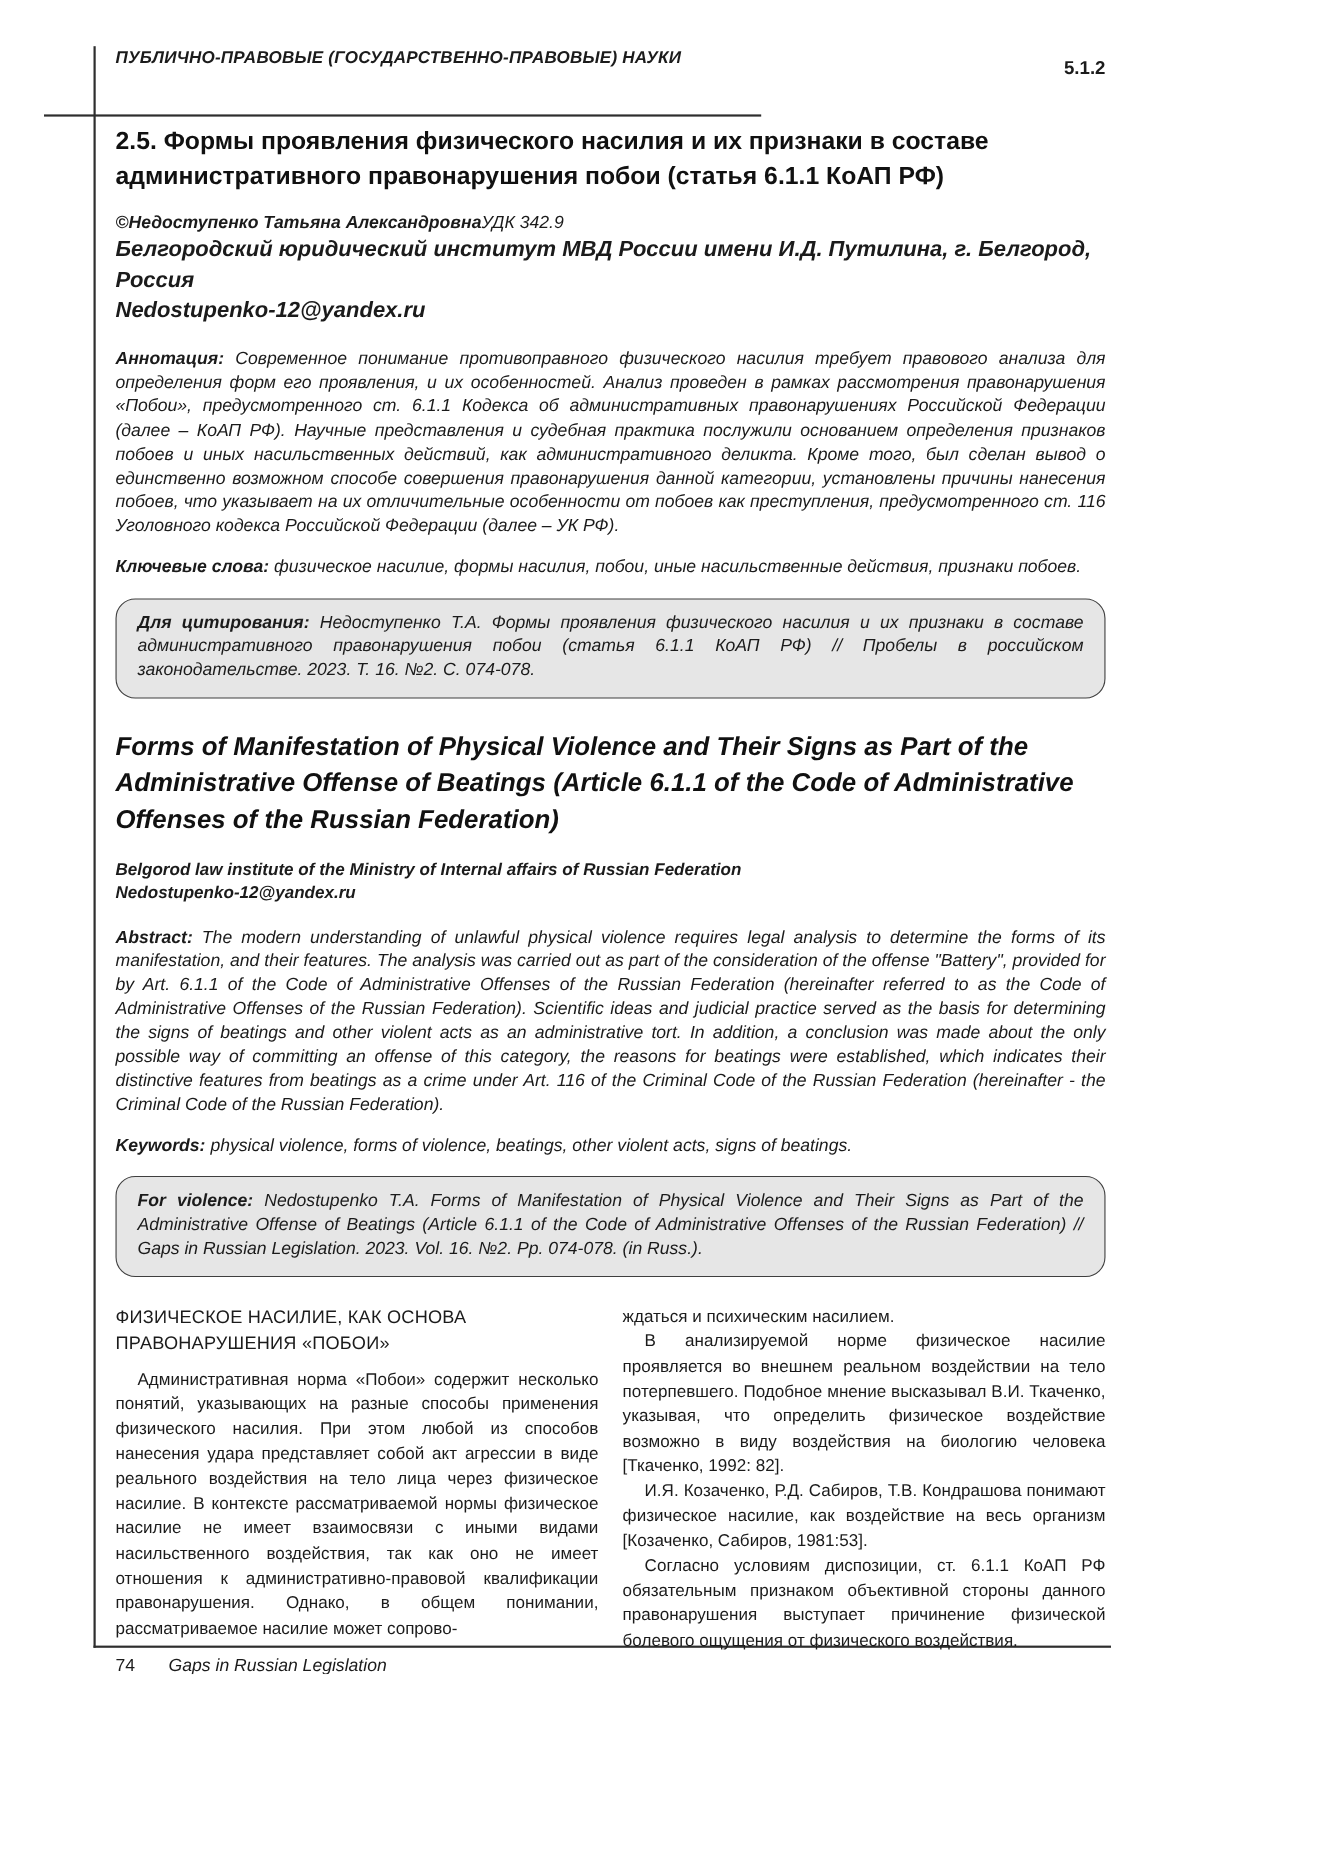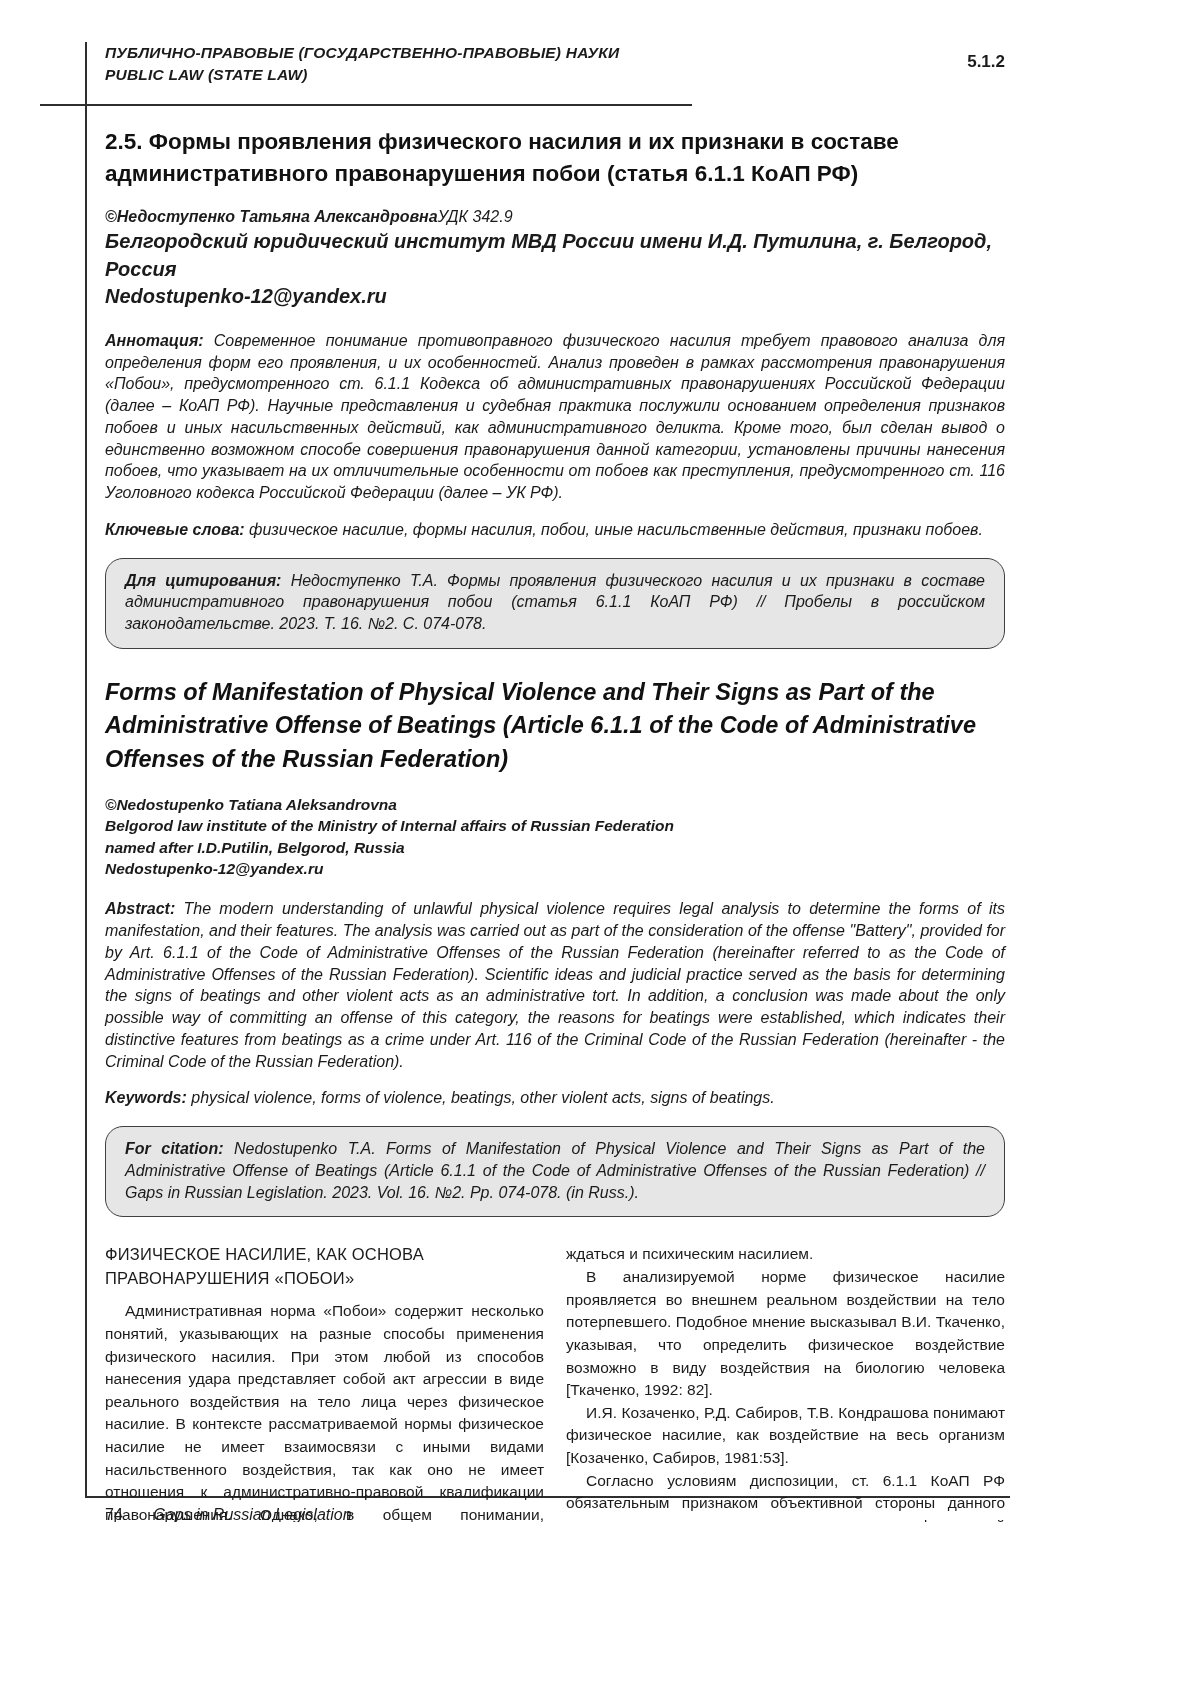--- a/index.html
+++ b/index.html
@@ -76,21 +76,20 @@
 
   <div class="vline"></div>
   <div class="hd-rule"></div>
   <div class="ft-rule"></div>
 
   <div class="content">
 
     <header class="pg-header">
       <div class="rubric">
         <div>ПУБЛИЧНО-ПРАВОВЫЕ (ГОСУДАРСТВЕННО-ПРАВОВЫЕ) НАУКИ</div>
-        <div>PUBLIC LAW (STATE LAW)</div>
       </div>
       <div class="code">5.1.2</div>
     </header>
 
     <h1 class="title-ru">2.5. Формы проявления физического насилия и их признаки в составе административного правонарушения побои (статья 6.1.1 КоАП РФ)</h1>
 
     <div class="byline">
       <div class="author">©Недоступенко Татьяна Александровна</div>
       <div class="udk">УДК 342.9</div>
     </div>
@@ -101,32 +100,30 @@
 
     <p class="keywords"><span class="lbl">Ключевые слова:</span> <span>физическое насилие, формы насилия, побои, иные насильственные действия, признаки побоев.</span></p>
 
     <div class="cite-box">
       <p><span class="lbl">Для цитирования:</span> <span>Недоступенко Т.А. Формы проявления физического насилия и их признаки в составе административного правонарушения побои (статья 6.1.1 КоАП РФ) // Пробелы в российском законодательстве. 2023. Т. 16. №2. С. 074-078.</span></p>
     </div>
 
     <h2 class="title-en">Forms of Manifestation of Physical Violence and Their Signs as Part of the Administrative Offense of Beatings (Article 6.1.1 of the Code of Administrative Offenses of the Russian Federation)</h2>
 
     <div class="en-byline">
-      <div>©Nedostupenko Tatiana Aleksandrovna</div>
       <div>Belgorod law institute of the Ministry of Internal affairs of Russian Federation</div>
-      <div>named after I.D.Putilin, Belgorod, Russia</div>
       <div>Nedostupenko-12@yandex.ru</div>
     </div>
 
     <p class="abstract"><span class="lbl">Abstract:</span> <span>The modern understanding of unlawful physical violence requires legal analysis to determine the forms of its manifestation, and their features. The analysis was carried out as part of the consideration of the offense "Battery", provided for by Art. 6.1.1 of the Code of Administrative Offenses of the Russian Federation (hereinafter referred to as the Code of Administrative Offenses of the Russian Federation). Scientific ideas and judicial practice served as the basis for determining the signs of beatings and other violent acts as an administrative tort. In addition, a conclusion was made about the only possible way of committing an offense of this category, the reasons for beatings were established, which indicates their distinctive features from beatings as a crime under Art. 116 of the Criminal Code of the Russian Federation (hereinafter - the Criminal Code of the Russian Federation).</span></p>
 
     <p class="keywords"><span class="lbl">Keywords:</span> <span>physical violence, forms of violence, beatings, other violent acts, signs of beatings.</span></p>
 
     <div class="cite-box">
-      <p><span class="lbl">For citation:</span> <span>Nedostupenko T.A. Forms of Manifestation of Physical Violence and Their Signs as Part of the Administrative Offense of Beatings (Article 6.1.1 of the Code of Administrative Offenses of the Russian Federation) // Gaps in Russian Legislation. 2023. Vol. 16. №2. Pp. 074-078. (in Russ.).</span></p>
+      <p><span class="lbl">For violence:</span> <span>Nedostupenko T.A. Forms of Manifestation of Physical Violence and Their Signs as Part of the Administrative Offense of Beatings (Article 6.1.1 of the Code of Administrative Offenses of the Russian Federation) // Gaps in Russian Legislation. 2023. Vol. 16. №2. Pp. 074-078. (in Russ.).</span></p>
     </div>
 
     <section class="body-cols">
       <div class="col">
         <h3 class="sec-head">ФИЗИЧЕСКОЕ НАСИЛИЕ, КАК ОСНОВА ПРАВОНАРУШЕНИЯ «ПОБОИ»</h3>
         <p class="bp indent">Административная норма «Побои» содержит несколько понятий, указывающих на разные способы применения физического насилия. При этом любой из способов нанесения удара представляет собой акт агрессии в виде реального воздействия на тело лица через физическое насилие. В контексте рассматриваемой нормы физическое насилие не имеет взаимосвязи с иными видами насильственного воздействия, так как оно не имеет отношения к административно-правовой квалификации правонарушения. Однако, в общем понимании, рассматриваемое насилие может сопрово-</p>
       </div>
       <div class="col">
         <p class="bp">ждаться и психическим насилием.</p>
         <p class="bp indent">В анализируемой норме физическое насилие проявляется во внешнем реальном воздействии на тело потерпевшего. Подобное мнение высказывал В.И. Ткаченко, указывая, что определить физическое воздействие возможно в виду воздействия на биологию человека [Ткаченко, 1992: 82].</p>

